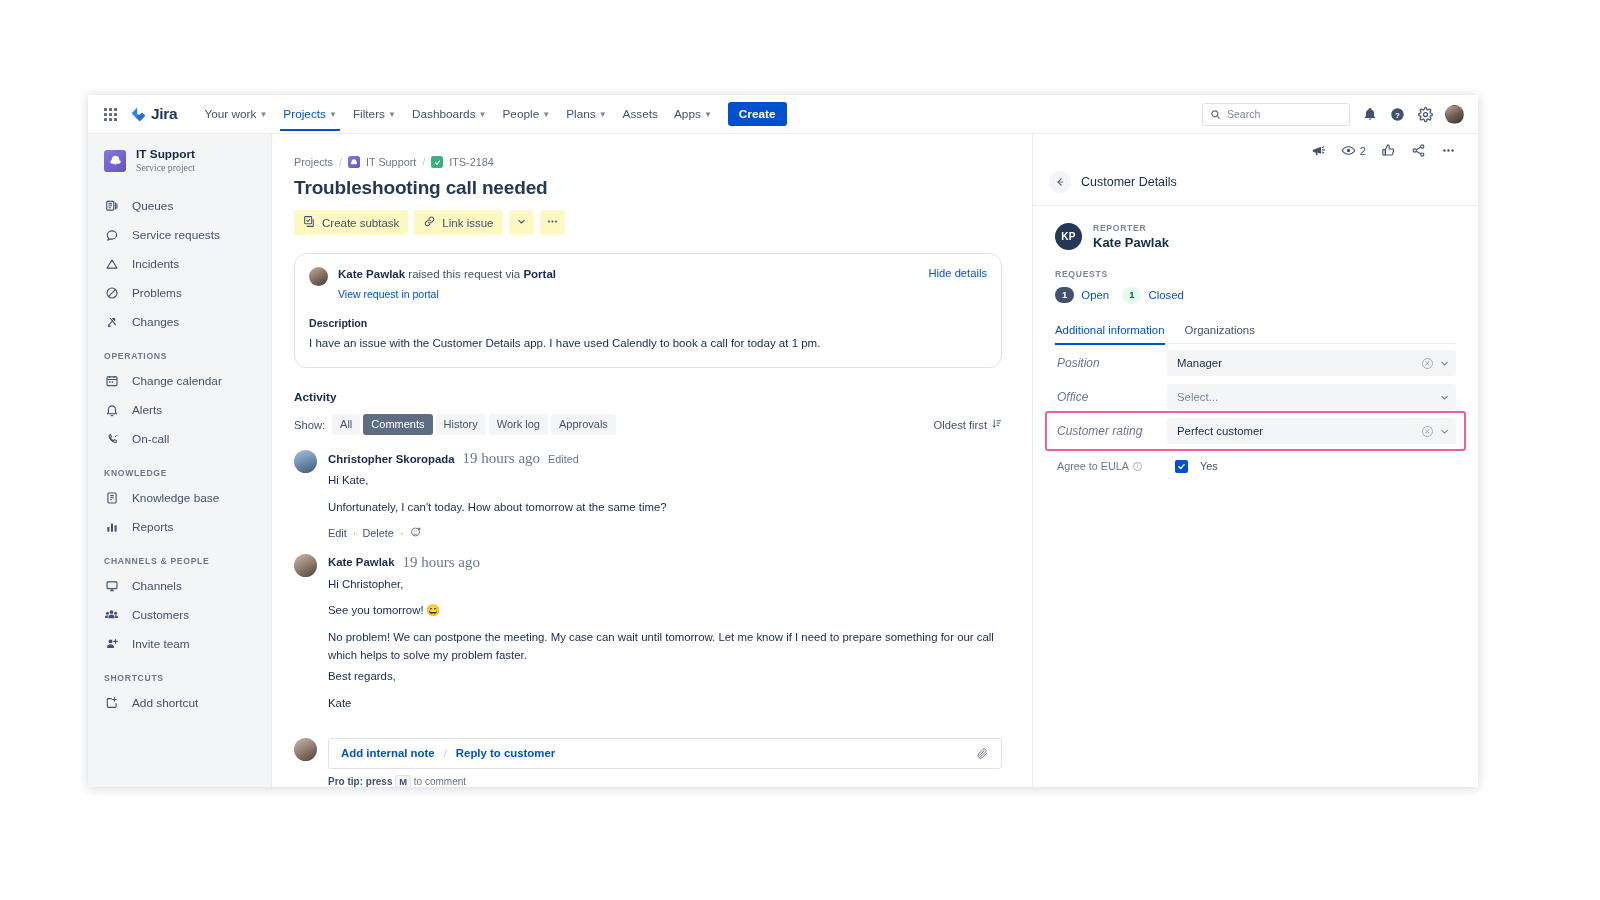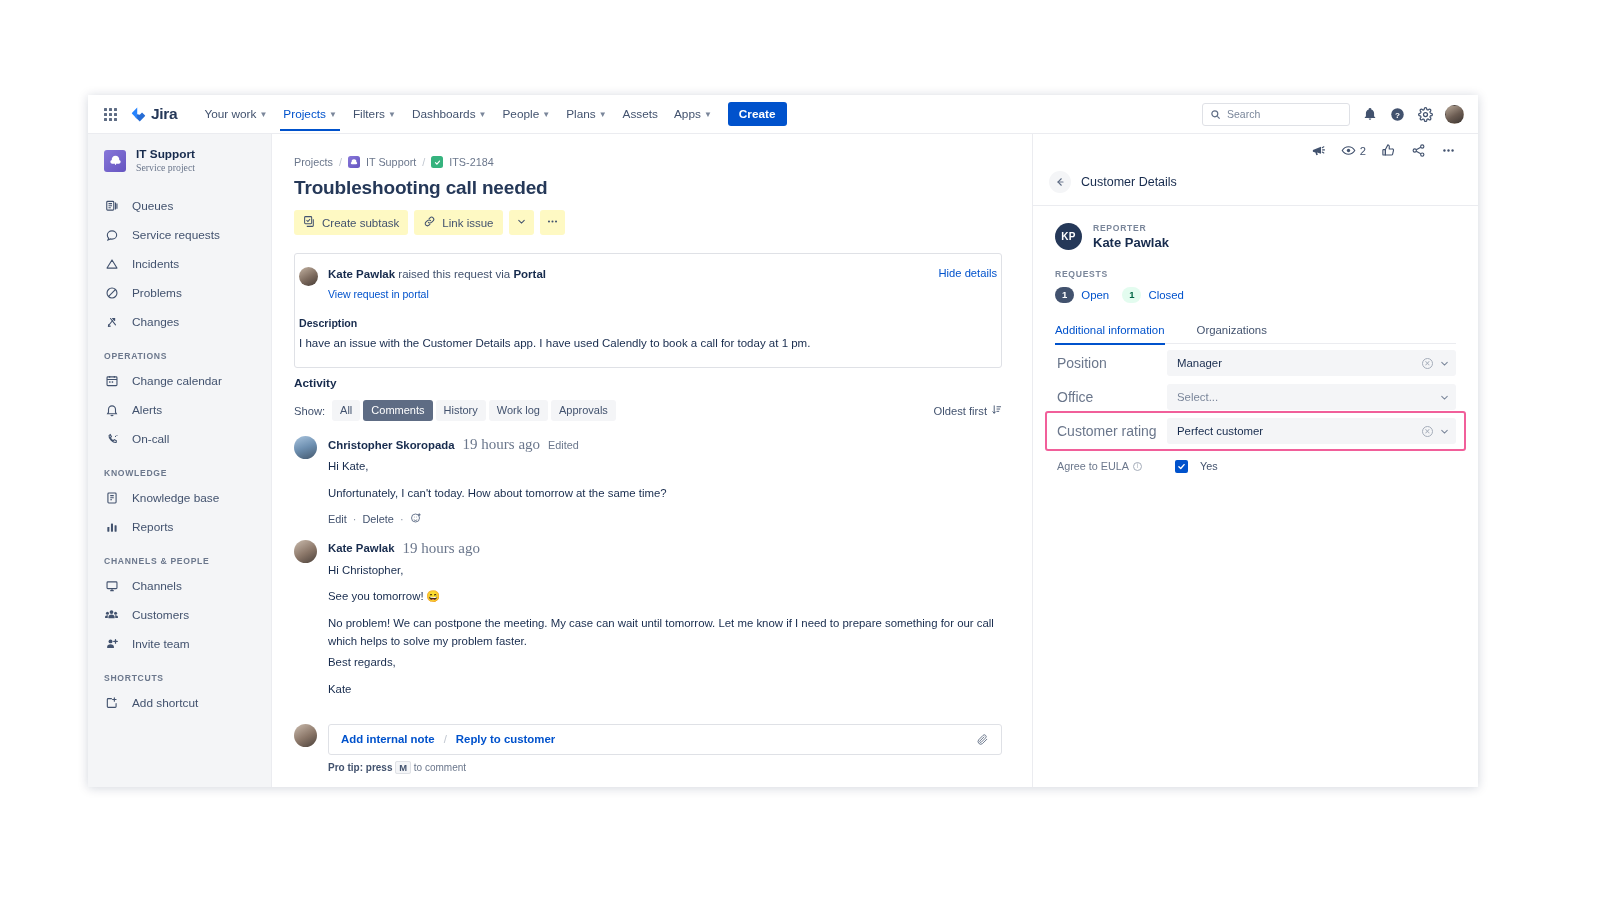--- a/index.html
+++ b/index.html
@@ -109,22 +109,22 @@
 
   .act-row { display:flex; align-items:center; gap:6px; margin-bottom:18px; }
   .act-btn {
     height:25px; background:#fef9c3; border:none; border-radius:3px;
     display:flex; align-items:center; gap:6px; padding:0 9px;
     font-size:11.5px; color:#42526e; cursor:pointer; font-family:inherit;
   }
   .act-sq { width:25px; height:25px; justify-content:center; padding:0; }
 
   .detail-card {
-    border:1.2px solid #dfe1e6; border-radius:3px; padding:13px 4px 16px;
-    margin-bottom:8px; background:#fff;
+    border:1.2px solid #dfe1e6; border-radius:13px; padding:13px 14px 16px;
+    margin-bottom:22px; background:#fff;
   }
   .dc-top { display:flex; align-items:flex-start; gap:10px; }
   .av-sm { width:19px; height:19px; border-radius:50%; flex:0 0 19px;
     background:linear-gradient(150deg,#c4b3a3 0%,#7d6b5e 55%,#443a34 100%); }
   .dc-line { font-size:11.5px; color:#42526e; line-height:1.35; }
   .dc-line b { color:#172b4d; font-weight:700; }
   .dc-portal { font-size:10.5px; color:#0052cc; cursor:pointer; display:inline-block; margin-top:5px;text-align:right; }
   .hide-details { margin-left:auto; font-size:11.2px; color:#0052cc; cursor:pointer; white-space:nowrap; }
   .dc-desc-label { font-size:10.6px; font-weight:700; color:#172b4d; margin:15px 0 6px; }
   .dc-desc { font-size:11.5px; color:#172b4d; line-height:1.45; }
@@ -188,28 +188,28 @@
   }
   .rep-lbl { font-size:8.6px; font-weight:700; letter-spacing:.7px; color:#7a869a; text-transform:uppercase; line-height:1.5; }
   .rep-name { font-size:13px; font-weight:700; color:#172b4d; line-height:1.25; }
 
   .req-lbl { font-size:8.6px; font-weight:700; letter-spacing:.7px; color:#7a869a; text-transform:uppercase; margin-bottom:8px; }
   .req-row { display:flex; align-items:center; gap:7px; margin-bottom:16px; }
   .badge-dark { background:#42526e; color:#fff; font-size:9.5px; font-weight:700; border-radius:9px; padding:2px 7px; line-height:1.3; }
   .badge-green { background:#e3fcef; color:#006644; font-size:9.5px; font-weight:700; border-radius:9px; padding:2px 7px; line-height:1.3; }
   .req-lnk { font-size:11.4px; color:#0052cc; cursor:pointer; margin-right:6px; }
 
-  .rp-tabs { display:flex; gap:32px; border-bottom:1.5px solid #ebecf0; margin-bottom:2px; }
+  .rp-tabs { display:flex; gap:20px; border-bottom:1.5px solid #ebecf0; margin-bottom:2px; }
   .rp-tab { font-size:11.4px; color:#42526e; padding:5px 0 7px; cursor:pointer; position:relative; }
   .rp-tab.active { color:#0052cc; font-weight:400; }
   .rp-tab.active:after { content:""; position:absolute; left:0; right:0; bottom:-1.5px; height:2px; background:#0052cc; }
 
   .frm { position:relative; }
   .frm-row { display:flex; align-items:center; min-height:34px; }
-  .frm-lbl { width:112px; flex:0 0 112px; font-size:14px; color:#6b778c; padding-left:2px; }
+  .frm-lbl { width:112px; flex:0 0 112px; font-size:12px; color:#6b778c; padding-left:2px;font-style:italic; }
   .frm-ctl {
     flex:1; height:26px; background:#f4f5f7; border-radius:3px;
     display:flex; align-items:center; padding:0 6px 0 10px; gap:4px; cursor:pointer;
   }
   .frm-val { font-size:11.4px; color:#172b4d; }
   .frm-val.ph { color:#7a869a; }
   .ctl-right { margin-left:auto; display:flex; align-items:center; gap:6px; color:#7a869a; }
   .x-circ { width:11px; height:11px; border-radius:50%; border:1.2px solid #a5adba; display:flex; align-items:center; justify-content:center; font-size:7.5px; color:#a5adba; line-height:1; }
 
   .highlight-box {

